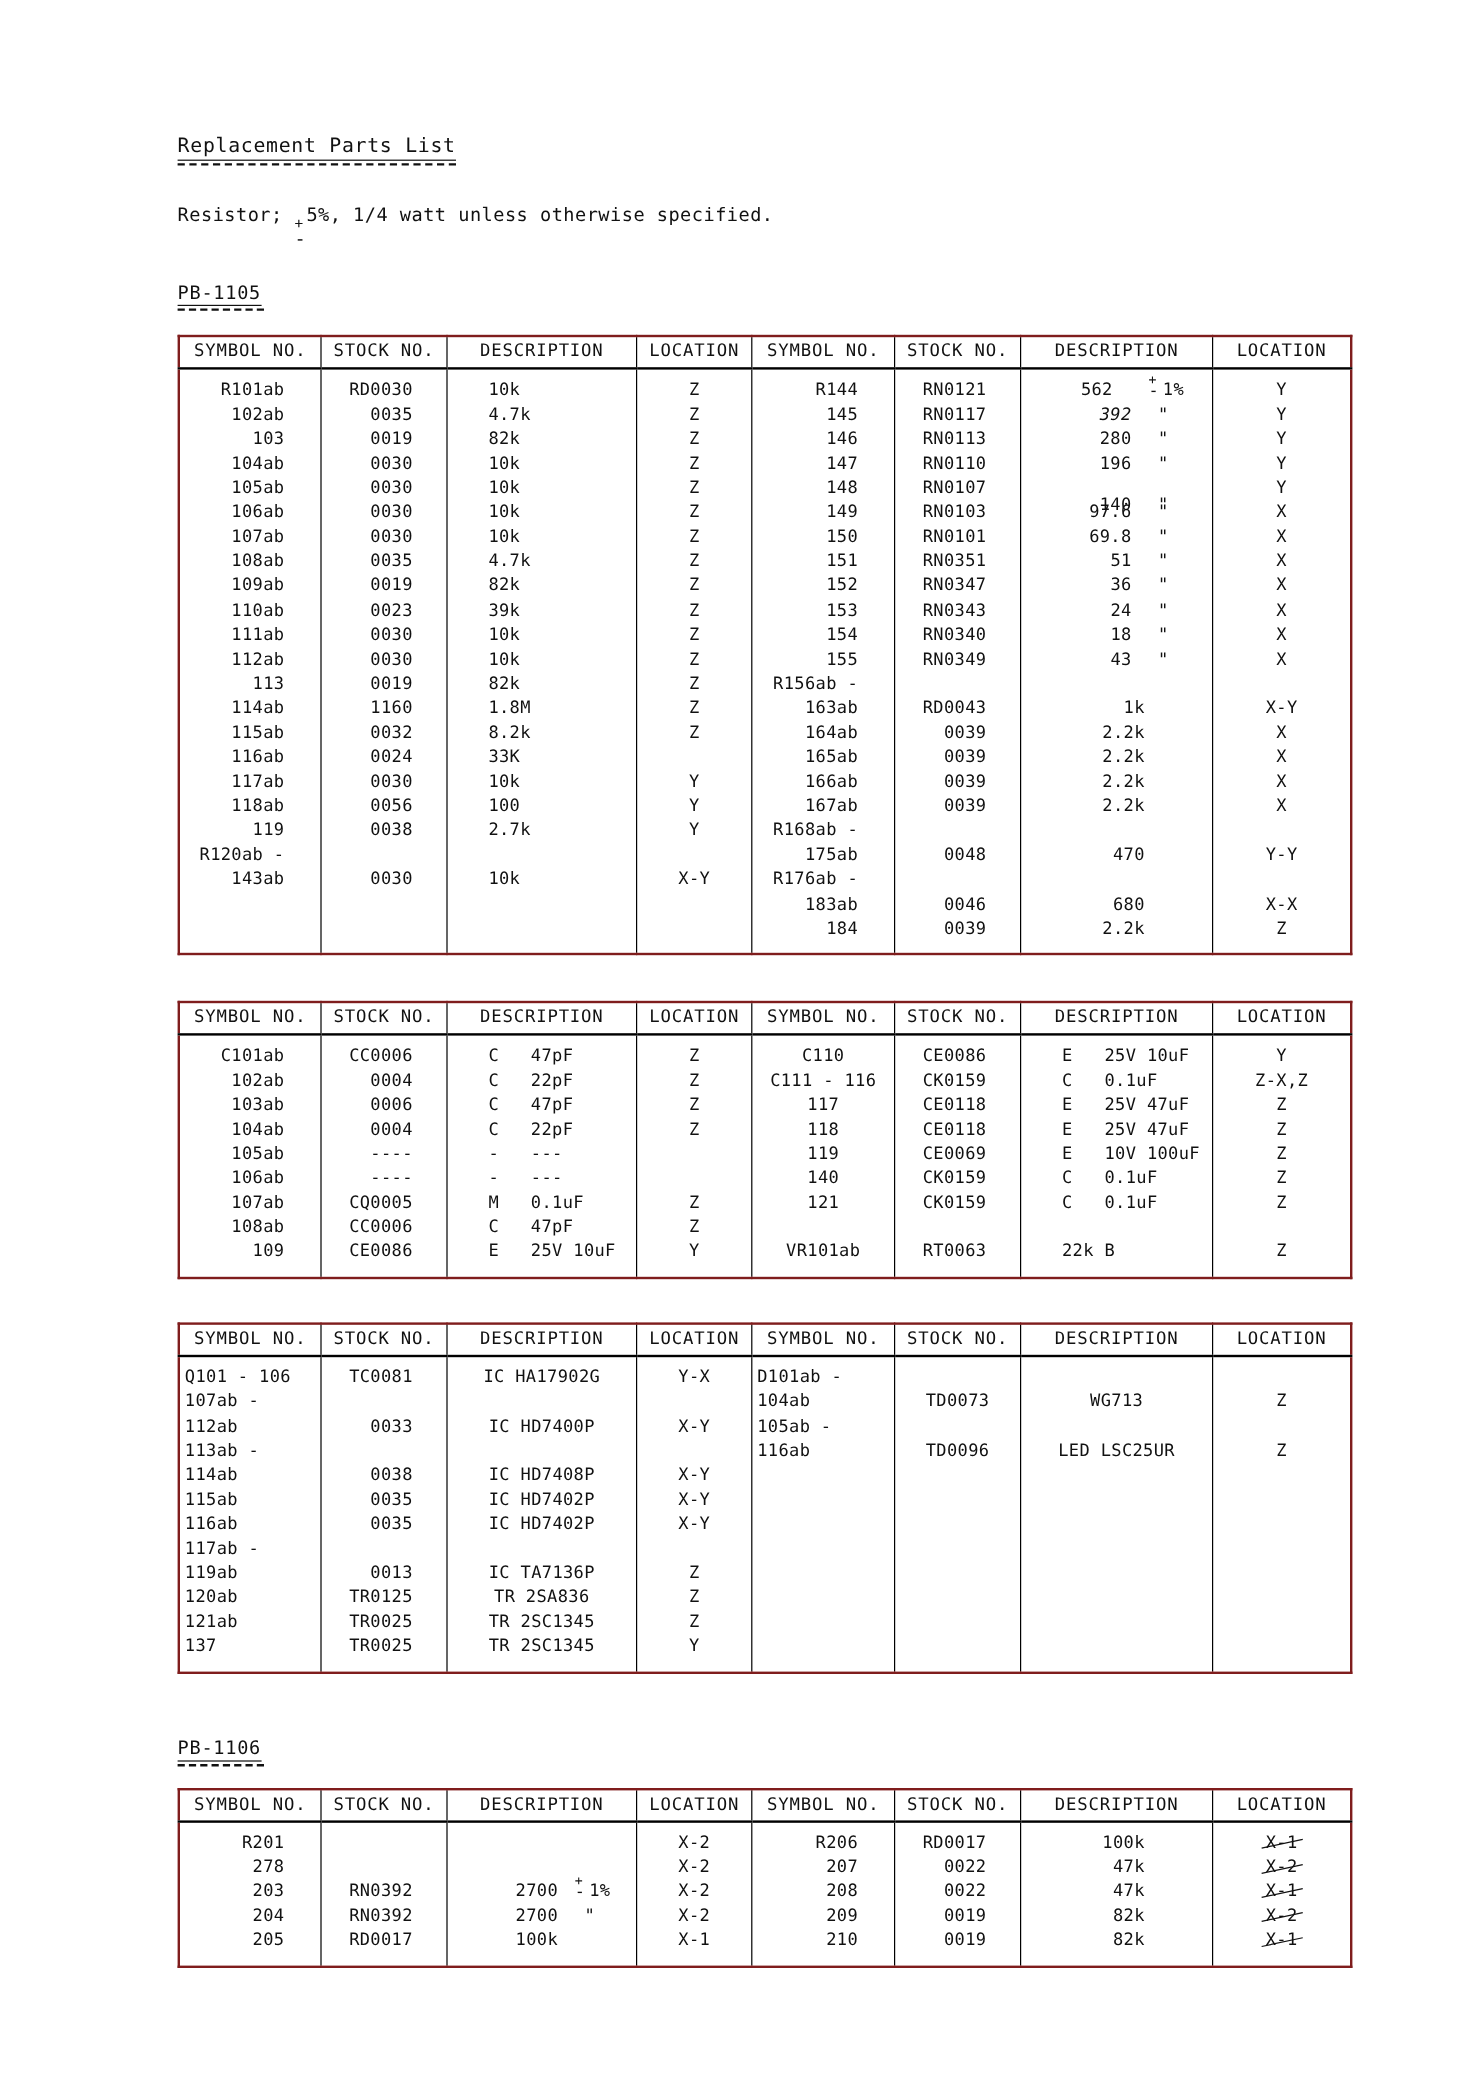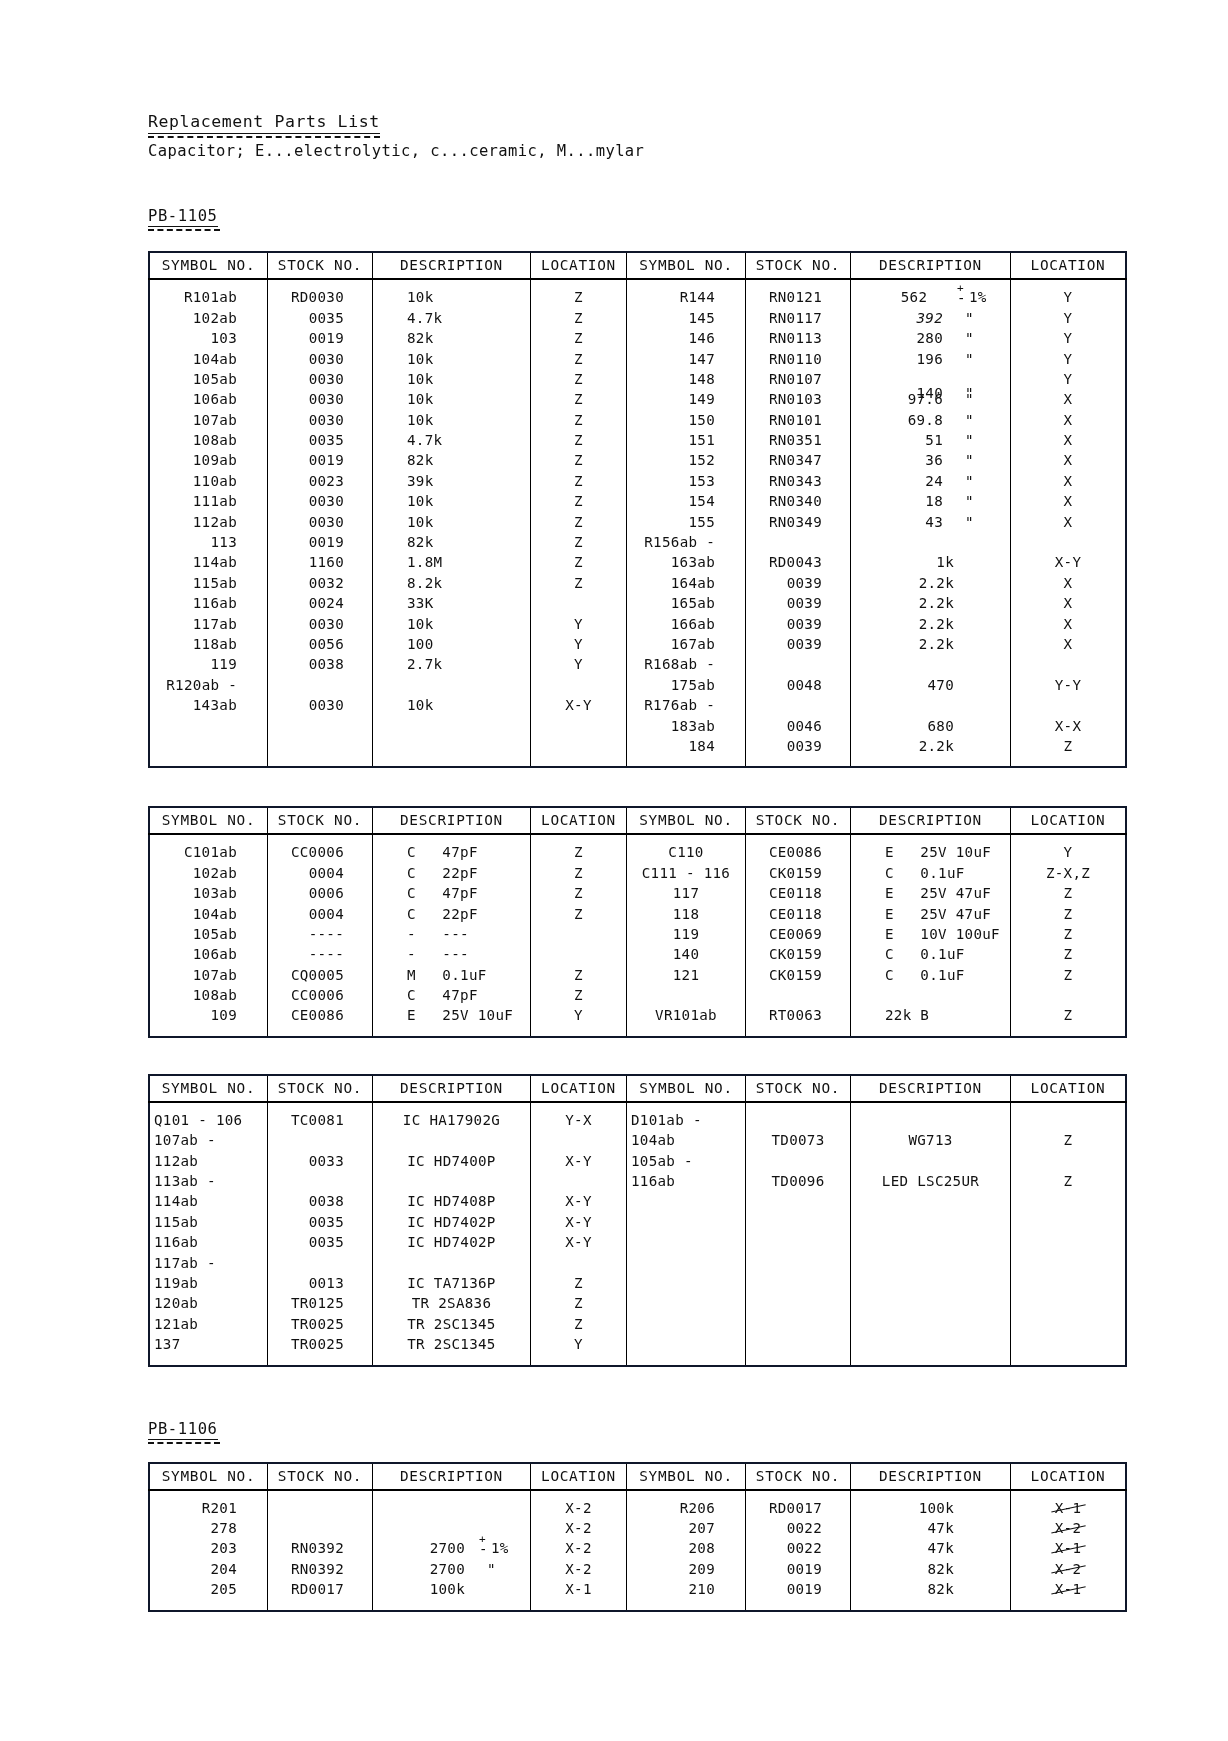--- a/index.html
+++ b/index.html
@@ -23,21 +23,21 @@
 
   .board-id{font-size:15.5px;letter-spacing:0.6px;display:inline-block;position:relative;
     border-bottom:1px solid #111;padding-bottom:1px;}
   .board-id:after{content:"";position:absolute;left:0;width:72px;bottom:-5px;
     border-bottom:2px dashed #111;}
 
   
   table.parts{border-collapse:collapse;width:960px;table-layout:fixed;
     font-size:14.2px;letter-spacing:0.3px;}
   table.parts, table.parts td, table.parts th{border:1px solid #000;}
-  table.parts{border:2px solid #0f172a;}
+  table.parts{border:2px solid #7f1d1d;}
   table.parts th{font-weight:normal;text-align:center;padding:4px 2px 5px 2px;
     border-bottom:2px solid #000;font-size:14.4px;letter-spacing:0.7px;}
   table.parts td{padding:0;vertical-align:top;height:auto;}
   .cellbox{padding:7px 6px 10px 6px;}
   .cellbox div{line-height:20.4px;white-space:pre;height:20.4px;}
   .c-sym{text-align:right;padding-right:30px;}
   .c-stk{text-align:right;padding-right:28px;}
   .c-desc{text-align:left;padding-left:34px;}
   .c-desc.num{text-align:right;padding-right:56px;}
   .c-loc{text-align:center;}
@@ -65,21 +65,23 @@
     border-top:1.3px solid #111;transform:rotate(-12deg);}
 </style>
 </head>
 <body>
 
 <div class="page">
 
   
   <div class="doc-title">Replacement Parts List</div>
 
-  <div class="note" style="margin-top:2px;">Capacitor; E...electrolytic,  c...ceramic,   M...mylar</div>
+  <div class="note">
+    <span>Resistor; </span><span class="pm"><i>+</i><b>-</b></span><span>5%, 1/4 watt unless otherwise specified.</span>
+  </div>
 
   <div class="gap-head"></div>
 
   
   <div class="board-id">PB-1105</div>
 
   <div style="height:24px;"></div>
 
   
   <table class="parts">

